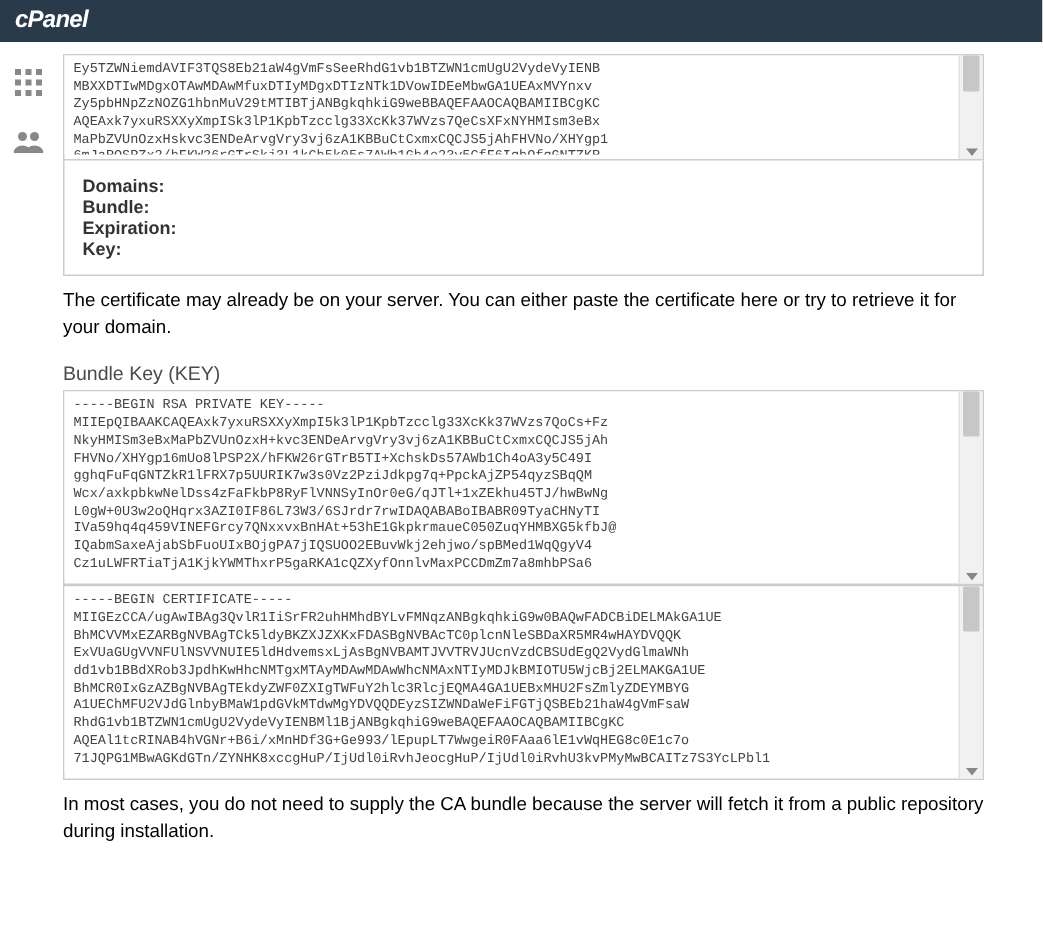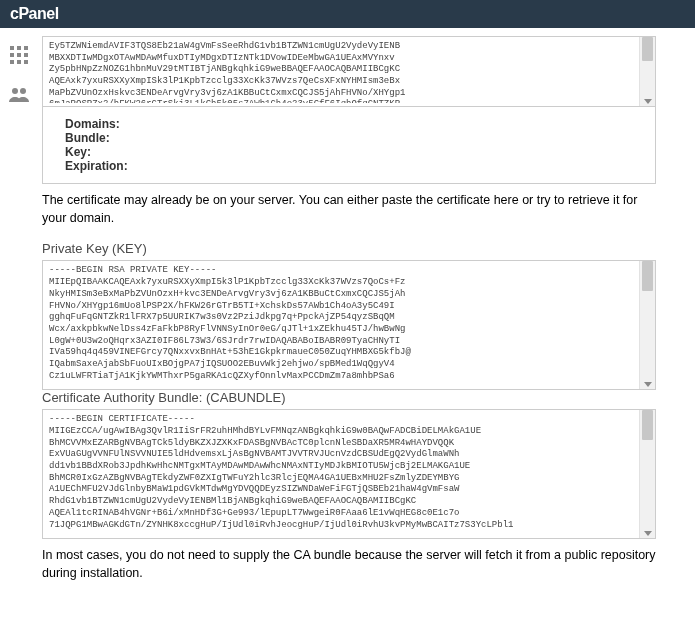--- a/index.html
+++ b/index.html
@@ -16,20 +16,21 @@
     .topbar {
       background: #293a4a;
       height: 28px;
       display: flex;
       align-items: center;
       padding: 0 10px;
     }
     .logo {
       color: #fff;
       font-weight: bold;
+      font-style: italic;
       font-size: 16px;
       letter-spacing: -0.5px;
     }
     .layout {
       display: flex;
     }
     .side {
       width: 38px;
       display: flex;
       flex-direction: column;
@@ -91,21 +92,21 @@
     }
     .info-box {
       border: 1px solid #ccc;
       border-top: none;
       width: 614px;
       padding: 10px 12px;
       background: #fff;
       font-size: 12px;
       color: #333;
     }
-    .info-box .row b { font-weight: bold; margin-left: 10px; }
+    .info-box .row b { font-weight: bold; }
     .helper {
       width: 614px;
       font-size: 12.5px;
       color: #000000;
       padding: 8px 0 14px;
       line-height: 1.4;
     }
     .section-label {
       font-size: 13px;
       color: #4a4a4a;
@@ -160,47 +161,46 @@
 ...............</textarea>
       <div class="scrolltrack">
         <div class="scrollthumb" style="top:0;height:24px;"></div>
         <div class="scroll-arr-dn"></div>
       </div>
     </div>
 
     <div class="info-box">
       <div class="row"><b>Domains:</b> <span></span></div>
       <div class="row"><b>Bundle:</b> <span></span></div>
+      <div class="row"><b>Expiration:</b> <span></span></div>
       <div class="row"><b>Key:</b> <span></span></div>
-      <div class="row"><b>Expiration:</b> <span></span></div>
     </div>
 
     <div class="helper">The certificate may already be on your server. You can either paste the certificate here or try to retrieve it for your domain.</div>
 
-    <div class="section-label">Private Key (KEY)</div>
+    <div class="section-label">Bundle Key (KEY)</div>
     <div class="textarea-shell">
       <textarea rows="10" style="">-----BEGIN RSA PRIVATE KEY-----
 MIIEpQIBAAKCAQEAxk7yxuRSXXyXmpI5k3lP1KpbTzcclg33XcKk37WVzs7QoCs+Fz
 NkyHMISm3eBxMaPbZVUnOzxH+kvc3ENDeArvgVry3vj6zA1KBBuCtCxmxCQCJS5jAh
 FHVNo/XHYgp16mUo8lPSP2X/hFKW26rGTrB5TI+XchskDs57AWb1Ch4oA3y5C49I
 gghqFuFqGNTZkR1lFRX7p5UURIK7w3s0Vz2PziJdkpg7q+PpckAjZP54qyzSBqQM
 Wcx/axkpbkwNelDss4zFaFkbP8RyFlVNNSyInOr0eG/qJTl+1xZEkhu45TJ/hwBwNg
 L0gW+0U3w2oQHqrx3AZI0IF86L73W3/6SJrdr7rwIDAQABABoIBABR09TyaCHNyTI
 IVa59hq4q459VINEFGrcy7QNxxvxBnHAt+53hE1GkpkrmaueC050ZuqYHMBXG5kfbJ@
 IQabmSaxeAjabSbFuoUIxBOjgPA7jIQSUOO2EBuvWkj2ehjwo/spBMed1WqQgyV4
 Cz1uLWFRTiaTjA1KjkYWMThxrP5gaRKA1cQZXyfOnnlvMaxPCCDmZm7a8mhbPSa6
 </textarea>
       <div class="scrolltrack">
         <div class="scrollthumb" style="top:0;height:30px;"></div>
         <div class="scroll-arr-dn"></div>
       </div>
     </div>
 
 
-    <div class="section-label">Certificate Authority Bundle: (CABUNDLE)</div>
     <div class="textarea-shell">
       <textarea rows="10" style="">-----BEGIN CERTIFICATE-----
 MIIGEzCCA/ugAwIBAg3QvlR1IiSrFR2uhHMhdBYLvFMNqzANBgkqhkiG9w0BAQwFADCBiDELMAkGA1UE
 BhMCVVMxEZARBgNVBAgTCk5ldyBKZXJZXKxFDASBgNVBAcTC0plcnNleSBDaXR5MR4wHAYDVQQK
 ExVUaGUgVVNFUlNSVVNUIE5ldHdvemsxLjAsBgNVBAMTJVVTRVJUcnVzdCBSUdEgQ2VydGlmaWNh
 dd1vb1BBdXRob3JpdhKwHhcNMTgxMTAyMDAwMDAwWhcNMAxNTIyMDJkBMIOTU5WjcBj2ELMAKGA1UE
 BhMCR0IxGzAZBgNVBAgTEkdyZWF0ZXIgTWFuY2hlc3RlcjEQMA4GA1UEBxMHU2FsZmlyZDEYMBYG
 A1UEChMFU2VJdGlnbyBMaW1pdGVkMTdwMgYDVQQDEyzSIZWNDaWeFiFGTjQSBEb21haW4gVmFsaW
 RhdG1vb1BTZWN1cmUgU2VydeVyIENBMl1BjANBgkqhiG9weBAQEFAAOCAQBAMIIBCgKC
 AQEAl1tcRINAB4hVGNr+B6i/xMnHDf3G+Ge993/lEpupLT7WwgeiR0FAaa6lE1vWqHEG8c0E1c7o

